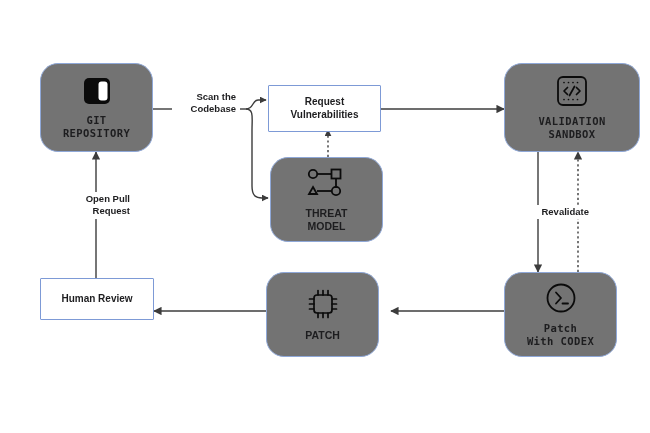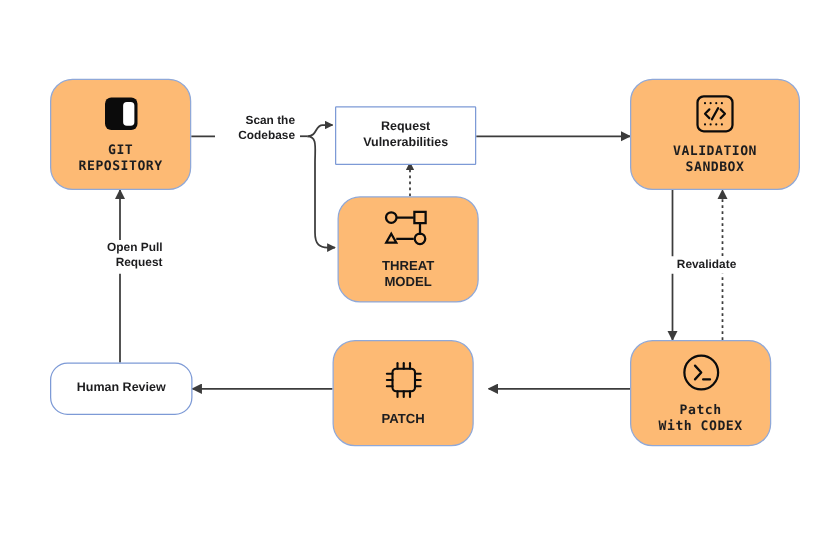--- a/index.html
+++ b/index.html
@@ -30,21 +30,21 @@
   .node {
     position: absolute;
     box-sizing: border-box;
     display: flex;
     flex-direction: column;
     align-items: center;
     justify-content: center;
   }
   
   .node.card {
-    background: #fdba74;
+    background: #737373;
     border: 1.3px solid #8fa8d8;
     border-radius: 18px;
   }
   
   .node.plain {
     background: #ffffff;
     border: 1.3px solid #7d9ad6;
     border-radius: 1px;
   }
 
@@ -212,21 +212,21 @@
         <line x1="4.5" y1="18" x2="9" y2="18"></line>
         <line x1="4.5" y1="23" x2="9" y2="23"></line>
         <line x1="27" y1="13" x2="31.5" y2="13"></line>
         <line x1="27" y1="18" x2="31.5" y2="18"></line>
         <line x1="27" y1="23" x2="31.5" y2="23"></line>
       </svg>
     </div>
     <div class="node-label label-sans">PATCH</div>
   </div>
 
-  <div class="node plain" style="left:40px; top:290px; width:114px; height:42px;border-radius:14px;">
+  <div class="node plain" style="left:40px; top:278px; width:114px; height:42px;">
     <div class="node-label label-sans-sm">Human Review</div>
   </div>
 
   <div class="edge-label" style="left:172px; top:90px; width:62px;">Scan the
 Codebase</div>
 
   <div class="edge-label" style="left:525px; top:205px; width:62px;">Revalidate</div>
 
   <div class="edge-label" style="left:64px; top:192px; width:64px;">Open Pull
 Request</div>

